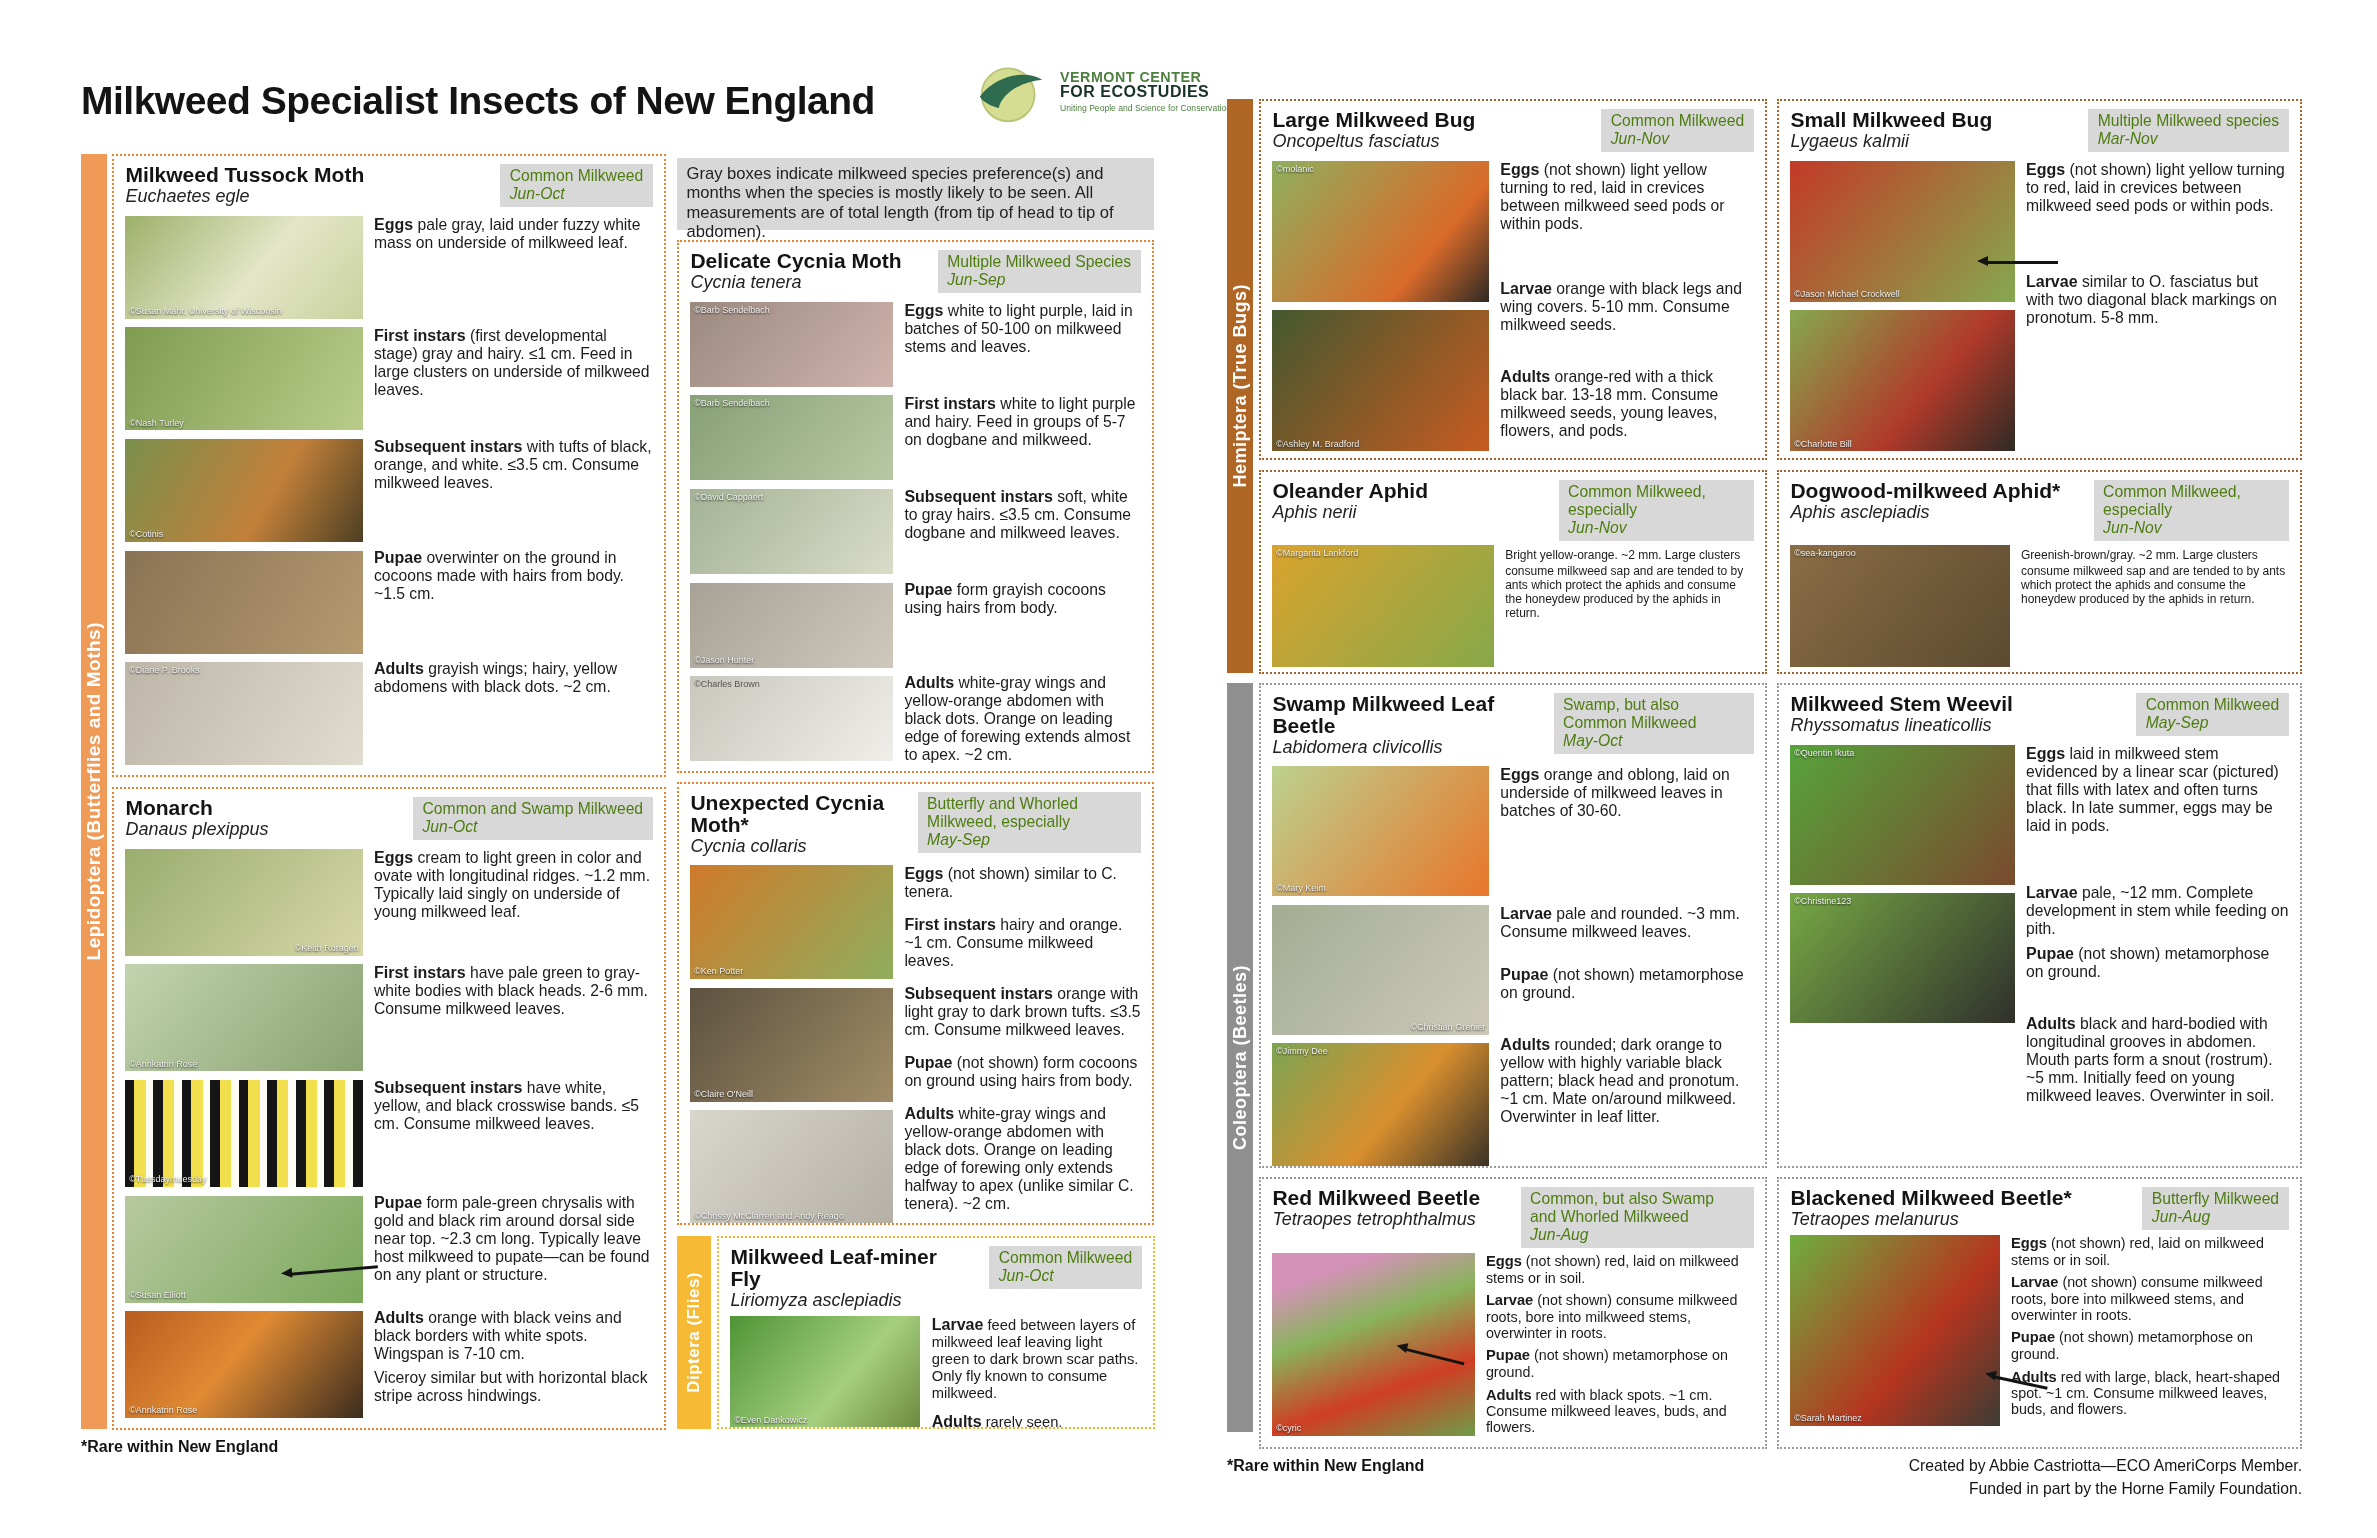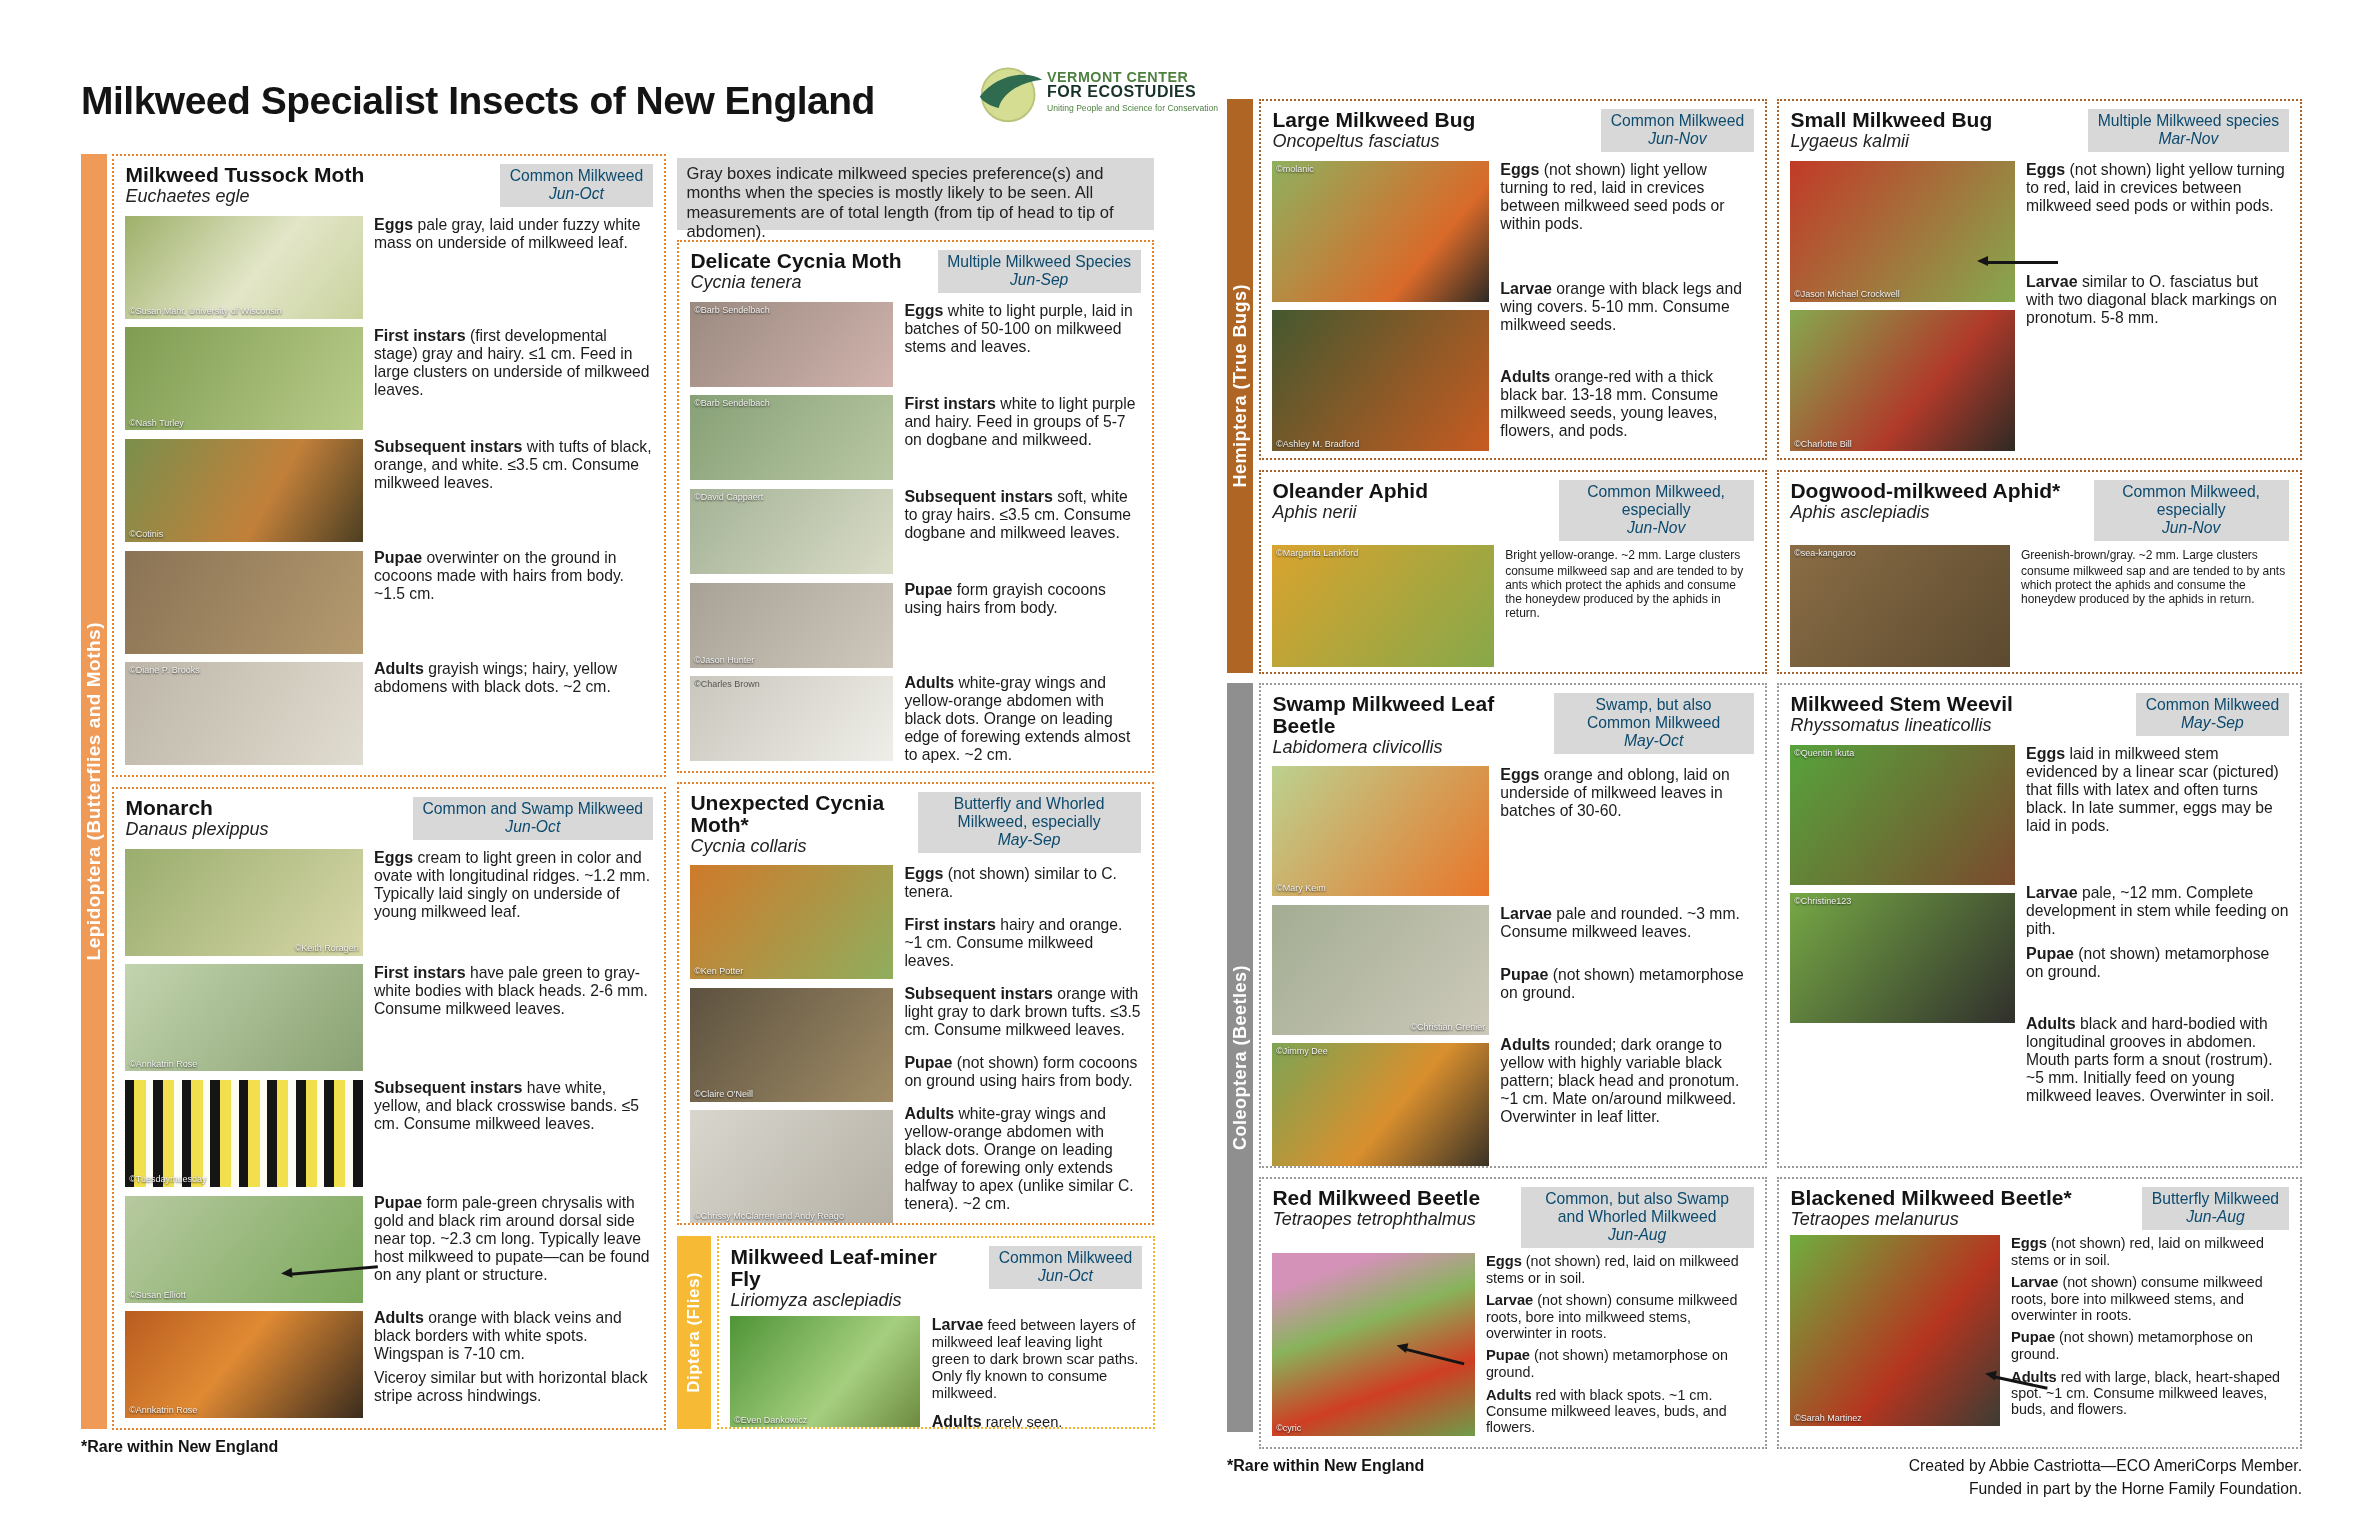--- a/index.html
+++ b/index.html
@@ -1,39 +1,39 @@
 <!DOCTYPE html>
 <html style="font-size:15px"><head>
 <meta charset="utf-8">
 <title>Milkweed Specialist Insects of New England</title>
 <style>
   html,body{margin:0;padding:0}
   body{width:2378px;height:1539px;background:#ffffff;font-family:"Liberation Sans",sans-serif;color:#1a1a1a;position:relative;overflow:hidden}
   .page-title{position:absolute;left:81px;top:53px;font-size:39px;font-weight:bold;letter-spacing:-0.5px;color:#141414}
   
-  .logo{position:absolute;left:976px;top:57px;display:flex;align-items:center;gap:3px}
+  .logo{position:absolute;left:976px;top:57px;display:flex;align-items:center;gap:16px}
   .logo-text{display:flex;flex-direction:column;line-height:1.02}
   .logo-l1{color:#4e8040;font-weight:bold;font-size:14.3px;letter-spacing:0.5px}
   .logo-l2{color:#173229;font-weight:bold;font-size:16px;letter-spacing:0.5px}
   .logo-l3{color:#4e8040;font-size:8.6px;margin-top:2.9px}
   
   .vbar{position:absolute;display:flex;align-items:center;justify-content:center}
   .vlabel{writing-mode:vertical-rl;transform:rotate(180deg);color:#fff;font-weight:bold;font-size:19px;letter-spacing:0.5px;white-space:nowrap}
   
   .infobox{position:absolute;left:677px;top:158px;width:477px;height:72px;background:#d8d8d8;box-sizing:border-box;padding:5.7px 9.5px;font-size:16.6px;line-height:1.18;color:#222}
   
   .card{position:absolute;background:#fff;box-sizing:border-box;padding:7.6px 11.4px;overflow:hidden}
   .lep{border:2.9px dotted #E8822D}
   .hem{border:2.9px dotted #A9622A}
   .colb{border:2.9px dotted #9A9A9A}
   .dip{border:2.9px dotted #F3B229}
   .chead{display:flex;justify-content:space-between;align-items:flex-start;gap:25px}
   .n1{font-size:21px;font-weight:bold;line-height:1.05;color:#141414}
   .n2{font-size:18px;font-style:italic;line-height:1.15;color:#222}
-  .gbox{background:#d8d8d8;text-align:center;font-size:15.7px;line-height:1.15;padding:3.8px 9.5px;flex:0 0 auto;max-width:224px;color:#0c4a6e}
+  .gbox{background:#d8d8d8;font-size:15.7px;line-height:1.15;padding:3.8px 9.5px;flex:0 0 auto;max-width:224px;color:#4d7c0f}
   .mon{font-style:italic}
   .cbody{display:flex;gap:11.4px;margin-top:8.6px}
   .photos{display:flex;flex-direction:column;gap:8.6px;flex:0 0 45%;min-width:0}
   .ph{position:relative;width:100%}
   .cr{position:absolute;left:3.8px;bottom:2.9px;font-size:9px;color:#f2f2f2;text-shadow:0 1px 1.9px rgba(0,0,0,.75);white-space:nowrap}
   .stages{flex:1;min-width:0}
   .stage{margin:0 0 13.3px;font-size:15.7px;line-height:1.14;color:#1b1b1b}
   .stage b{font-size:16px}
   
   .al117 .stage{min-height:111px;margin:0}

